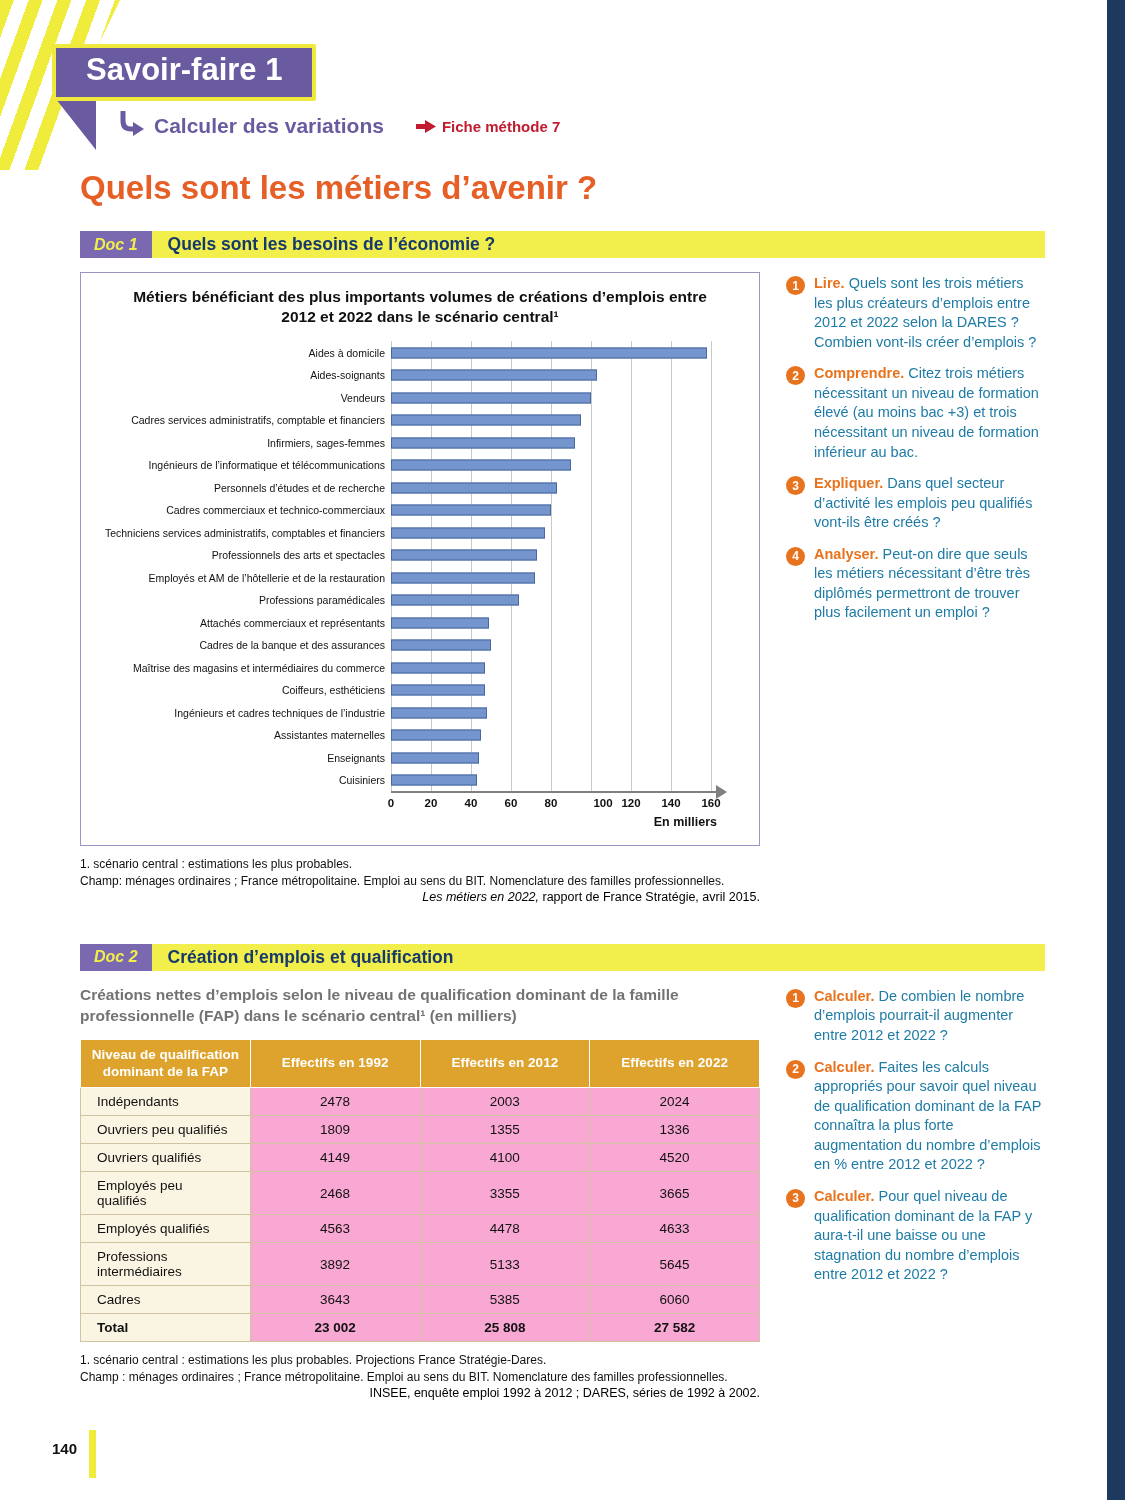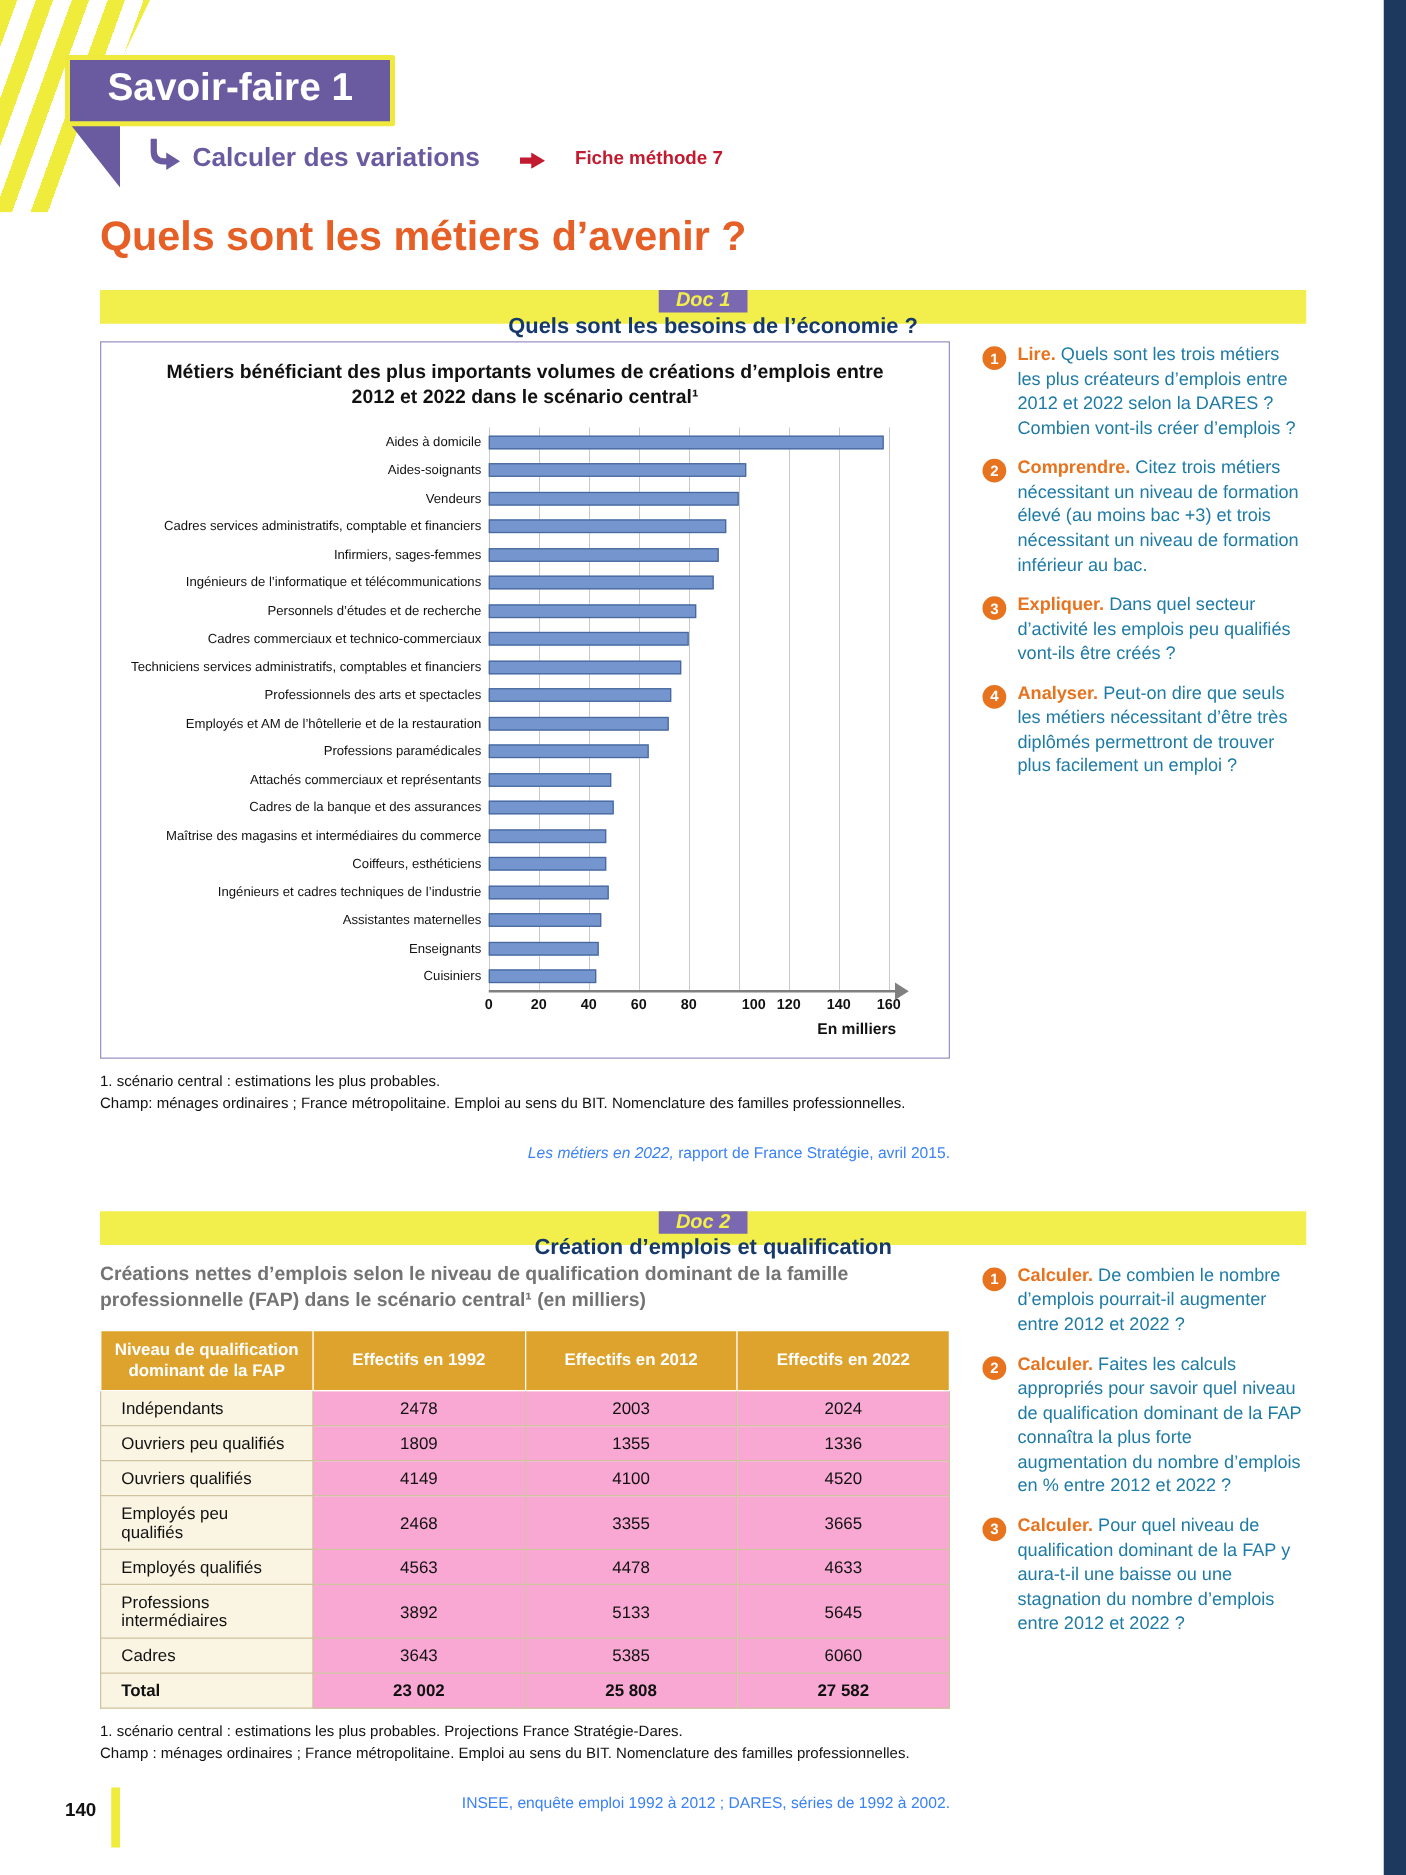--- a/index.html
+++ b/index.html
@@ -14,26 +14,26 @@
     background:#6a5aa0; clip-path:polygon(0 0, 100% 0, 100% 100%); }
 
   .content { position:relative; padding:0 80px; }
 
   .banner { display:inline-block; margin:44px 0 0 -28px; background:#6a5aa0;
     border:4px solid #eee93c; border-radius:2px; padding:4px 30px 9px;
     color:#fff; font-size:31px; font-weight:bold; position:relative; z-index:2; }
 
   .subtitle-row { display:flex; align-items:center; gap:10px; margin:10px 0 0 38px; }
   .subtitle { color:#6a5aa0; font-size:21px; font-weight:bold; }
-  .method-link { display:flex; align-items:flex-end; gap:24px; margin-left:22px; }
+  .method-link { display:flex; align-items:center; gap:6px; margin-left:22px; }
   .method-link span { color:#c21a2e; font-size:15px; font-weight:bold; }
 
   .page-title { margin-top:28px; font-size:33px; font-weight:bold; color:#e55f27; }
 
-  .doc-strip { margin-top:24px; height:27px; background:#f2ee4b; display:flex; align-items:center;flex-direction:column; }
+  .doc-strip { margin-top:24px; height:27px; background:#f2ee4b; display:flex; align-items:center; }
   .doc-label { background:#7a68b0; color:#f2ee4b; font-style:italic; font-weight:bold;
     font-size:16px; height:27px; padding:0 14px; display:flex; align-items:center; }
   .doc-title { margin-left:16px; font-weight:bold; font-size:17.5px; color:#16396b; }
 
   .doc-body { display:flex; gap:26px; margin-top:14px; }
   .left-col { width:680px; flex:0 0 auto; }
   .right-col { flex:1; padding-top:2px; }
 
   .chart-box { border:1.5px solid #9a93c5; padding:14px 10px 16px; background:#fff; }
   .chart-title { text-align:center; font-weight:bold; font-size:15.5px; color:#111;
@@ -50,21 +50,21 @@
   .chart-axis { margin-left:300px; width:332px; position:relative;
     border-top:2px solid #808080; height:24px; }
   .chart-axis::after { content:""; position:absolute; right:-4px; top:-8px;
     border-left:11px solid #808080; border-top:7px solid transparent; border-bottom:7px solid transparent; }
   .tick { position:absolute; top:4px; transform:translateX(-50%);
     font-size:11.5px; font-weight:bold; color:#111; }
   .axis-caption { margin-left:300px; width:330px; text-align:right;
     font-weight:bold; font-size:12.5px; margin-top:0; padding-right:4px; }
 
   .doc-notes { font-size:12px; margin-top:10px; line-height:1.4; color:#111; }
-  .doc-source { font-size:12.5px; margin-top:24px; text-align:right; color:#3b82f6; }
+  .doc-source { font-size:12.5px; margin-top:0; text-align:right; color:#000000; }
   .doc-source .it { font-style:italic; }
 
   .q { display:flex; gap:9px; margin-bottom:12px; }
   .q-num { flex:0 0 auto; width:19px; height:19px; border-radius:50%; background:#e8731e;
     color:#fff; font-weight:bold; font-size:12px; display:flex; align-items:center;
     justify-content:center; margin-top:2px; }
   .q-text { font-size:14.5px; line-height:1.35; color:#1e7ba5; }
   .q-lead { font-weight:bold; color:#e8731e; }
 
   .tbl-title { font-weight:bold; font-size:15.5px; color:#737373; line-height:1.35; margin-bottom:12px; }

